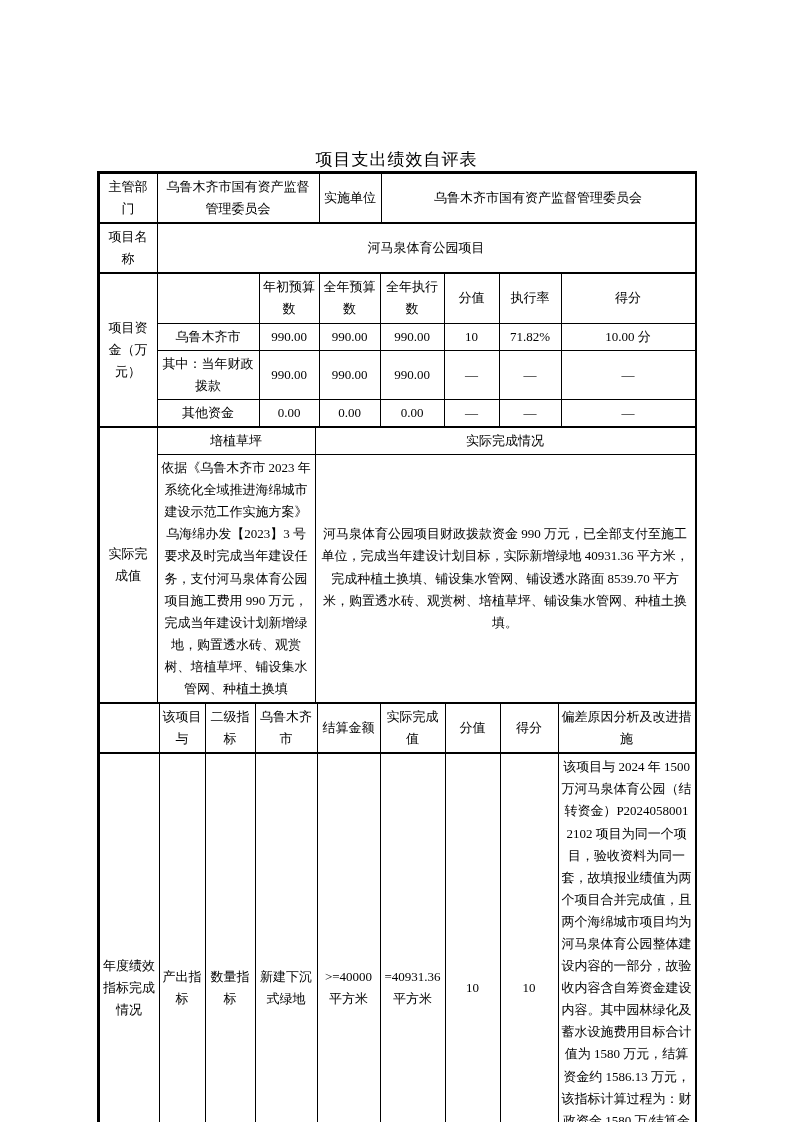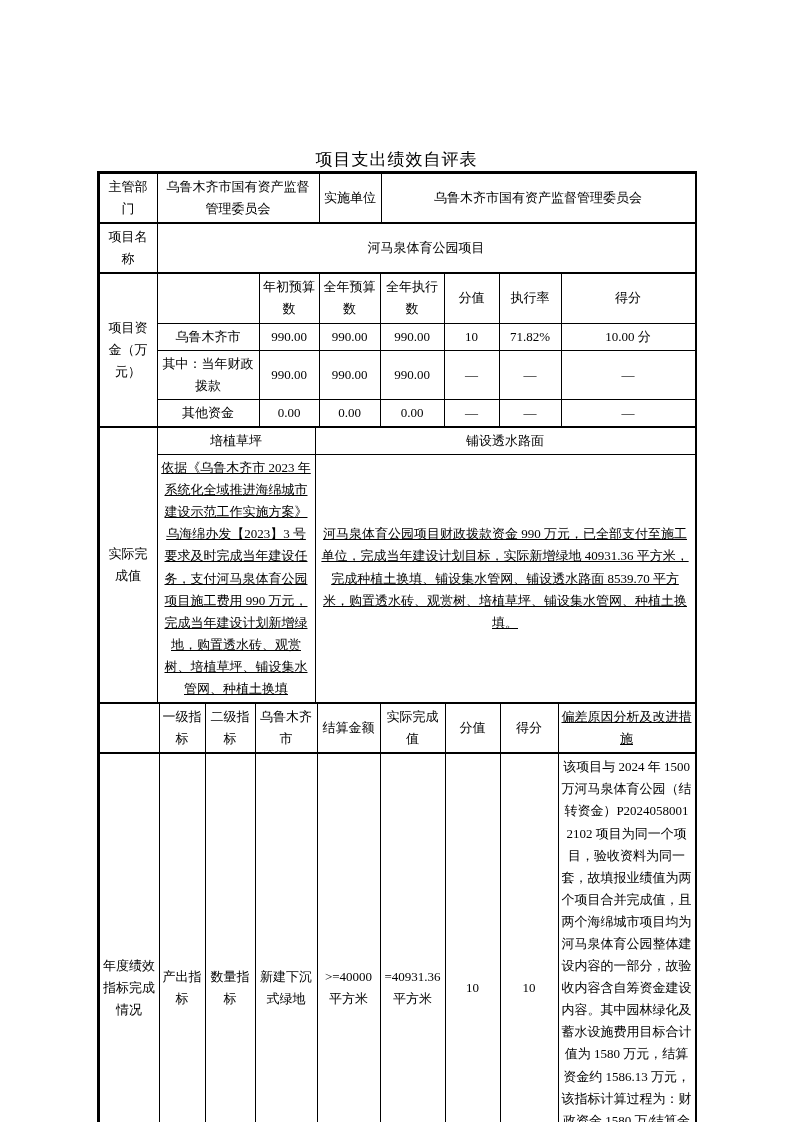--- a/index.html
+++ b/index.html
@@ -46,30 +46,29 @@
     overflow: hidden;
     word-break: break-all;
   }
   td.small { font-size: 12.5px; padding: 1px 2px; }
   td.goal-text {
     text-align: justify;
     font-size: 12.5px;
     line-height: 2.15;
     padding: 3px 9px;
     vertical-align: middle;
-    text-decoration: underline;
   }
   td.deviation-text {
     text-align: justify;
     font-size: 12px;
     line-height: 1.78;
     padding: 6px 7px;
     vertical-align: top;
   }
-  td.hdr-tight { font-size: 12px; padding: 1px 1px; text-decoration: underline; }
+  td.hdr-tight { font-size: 12px; padding: 1px 1px; }
   tr.thickline td { border-bottom-width: 2px; }
 </style>
 </head>
 <body>
 
 <div class="page">
 
   <div class="doc-title">项目支出绩效自评表</div>
 
   <div class="table-wrap">
@@ -159,21 +158,21 @@
     <table class="sec">
       <colgroup>
           <col style="width:58px">
           <col style="width:158px">
           <col style="width:380px">
         </colgroup>
       <tbody>
           <tr style="height:22px">
         <td rowspan="2">实际完成值</td>
         <td>培植草坪</td>
-        <td>铺设透水路面</td>
+        <td>实际完成情况</td>
       </tr>
       <tr style="height:160px">
         <td class="goal-text">依据《乌鲁木齐市 2023 年系统化全域推进海绵城市建设示范工作实施方案》乌海绵办发【2023】3 号要求及时完成当年建设任务，支付河马泉体育公园项目施工费用 990 万元，完成当年建设计划新增绿地，购置透水砖、观赏树、培植草坪、铺设集水管网、种植土换填</td>
         <td class="goal-text">河马泉体育公园项目财政拨款资金 990 万元，已全部支付至施工单位，完成当年建设计划目标，实际新增绿地 40931.36 平方米，完成种植土换填、铺设集水管网、铺设透水路面 8539.70 平方米，购置透水砖、观赏树、培植草坪、铺设集水管网、种植土换填。</td>
       </tr>
     </tbody>
       </table>
 
     <table class="sec">
       <colgroup>
@@ -183,21 +182,21 @@
           <col style="width:62px">
           <col style="width:63px">
           <col style="width:65px">
           <col style="width:55px">
           <col style="width:58px">
           <col style="width:137px">
         </colgroup>
       <tbody>
           <tr style="height:46px" class="thickline">
         <td></td>
-        <td>一级指标</td>
+        <td>该项目与</td>
         <td>二级指标</td>
         <td>乌鲁木齐市</td>
         <td>结算金额</td>
         <td>实际完成值</td>
         <td>分值</td>
         <td>得分</td>
         <td class="hdr-tight">偏差原因分析及改进措施</td>
       </tr>
       <tr style="height:348px">
         <td>年度绩效指标完成情况</td>

